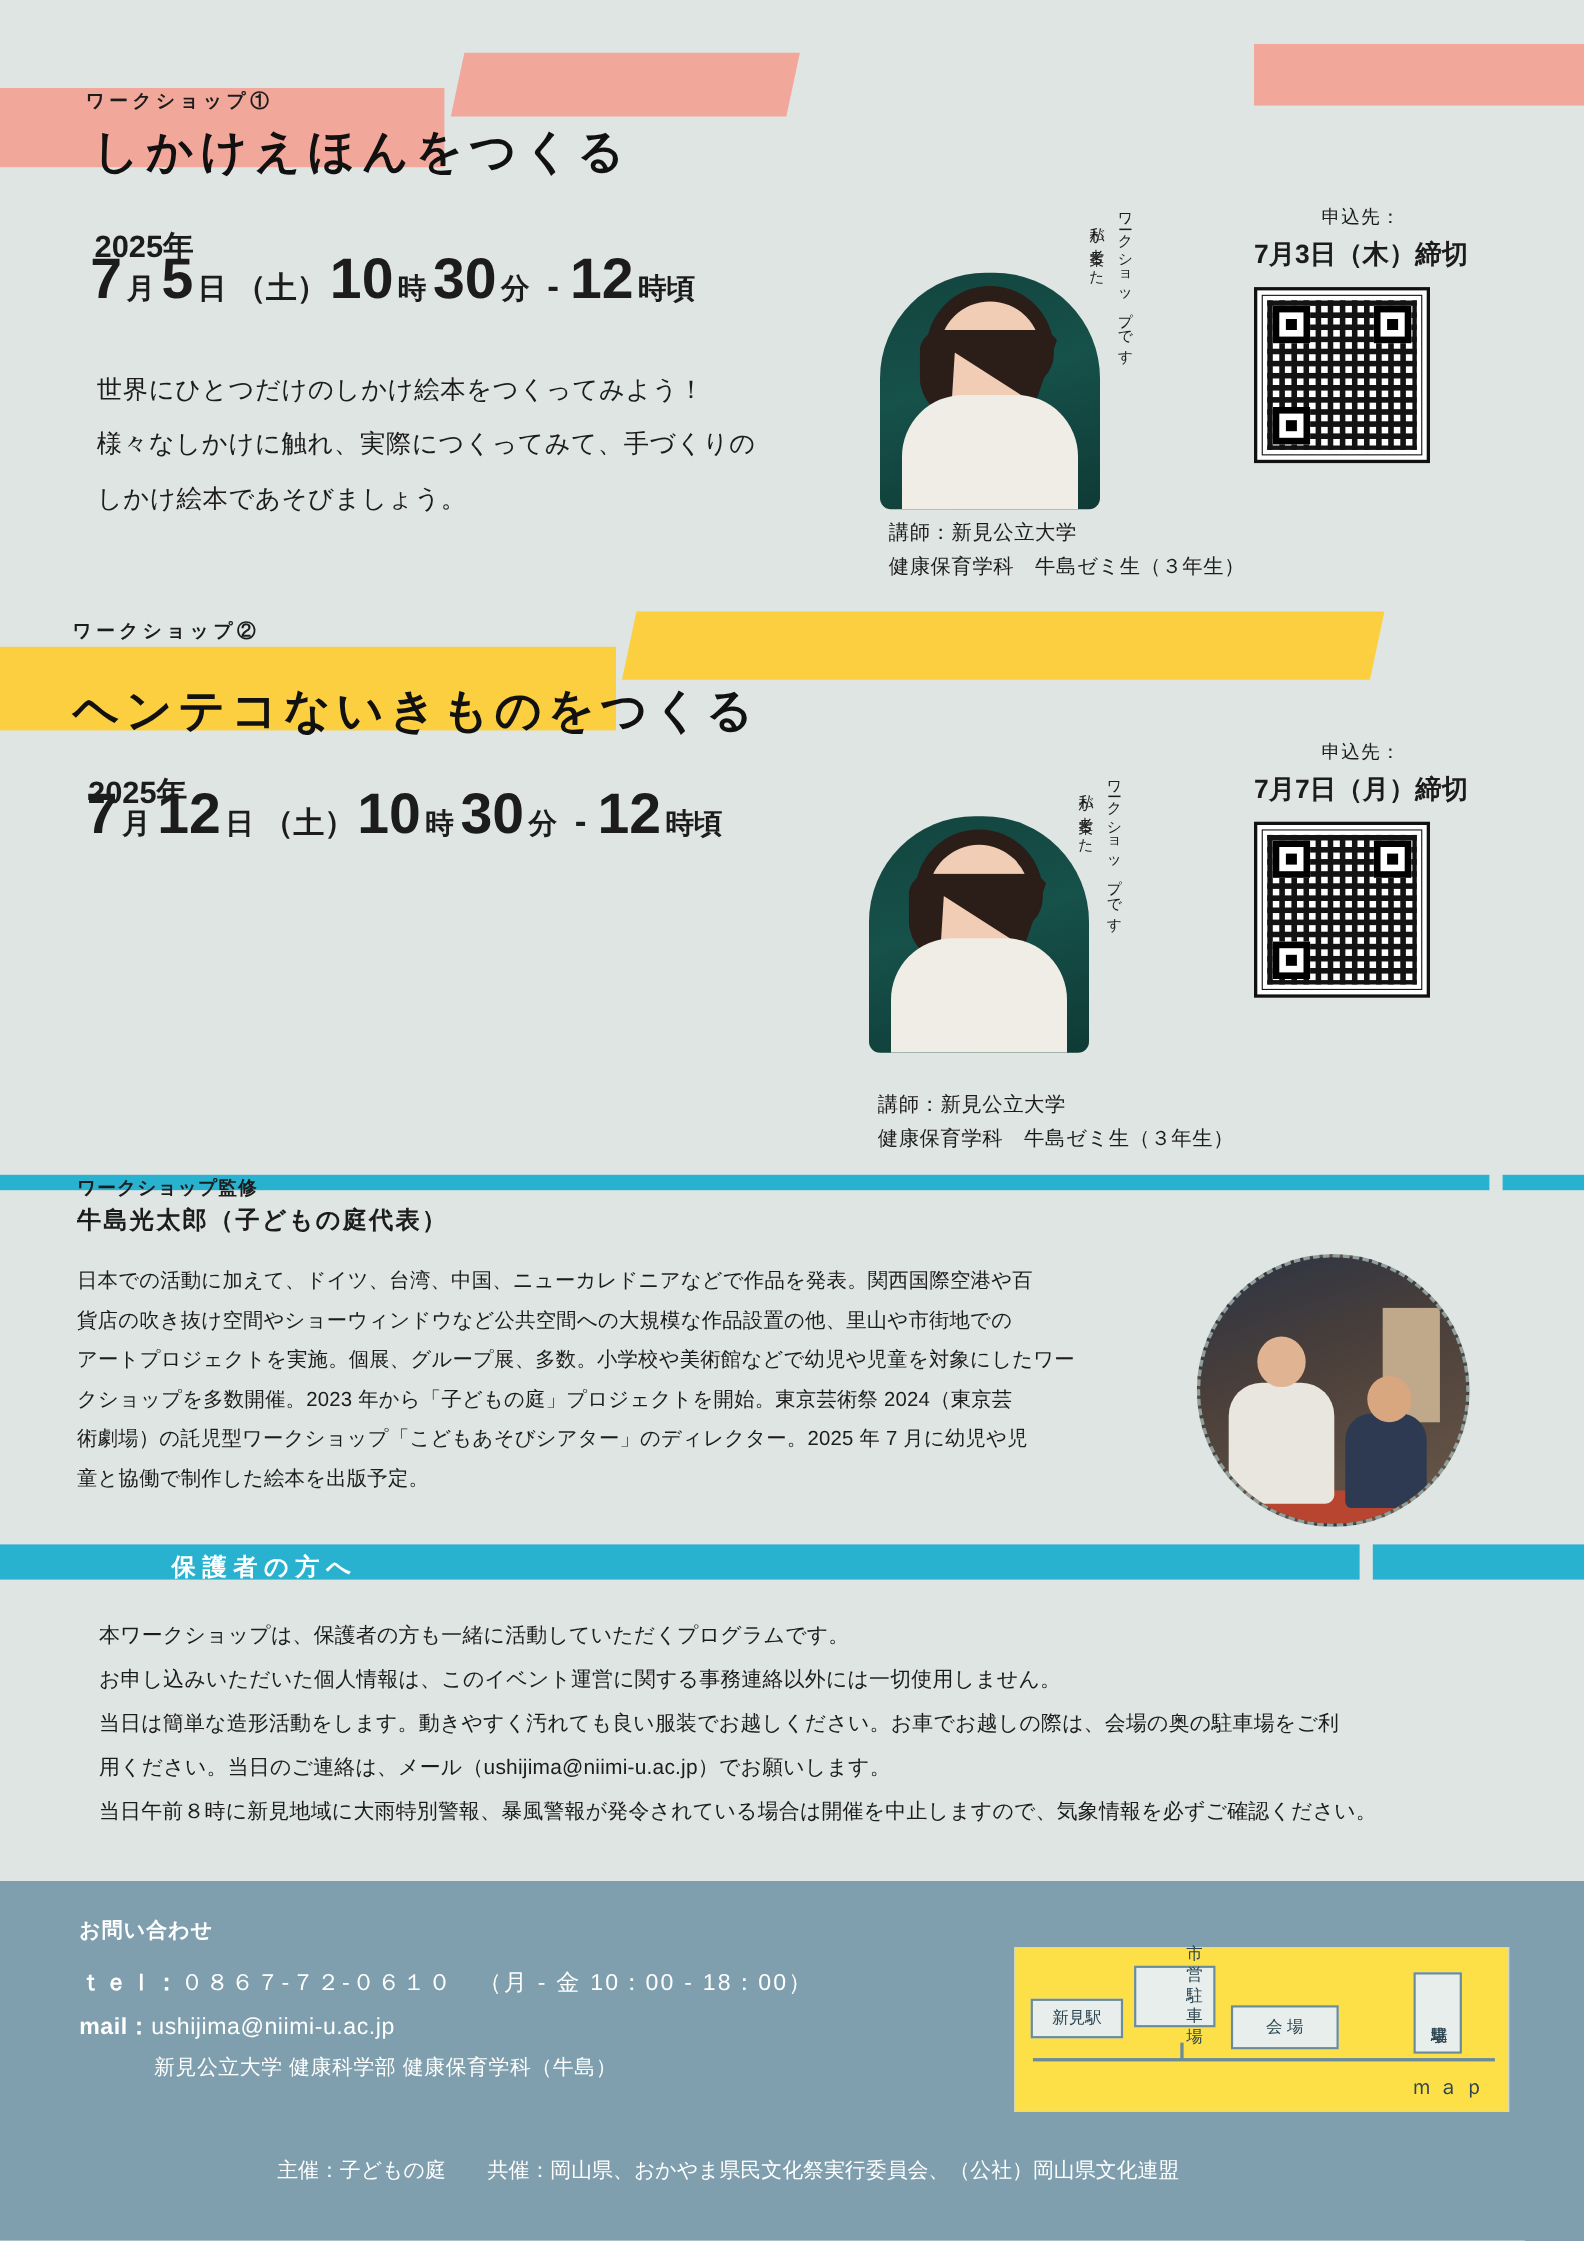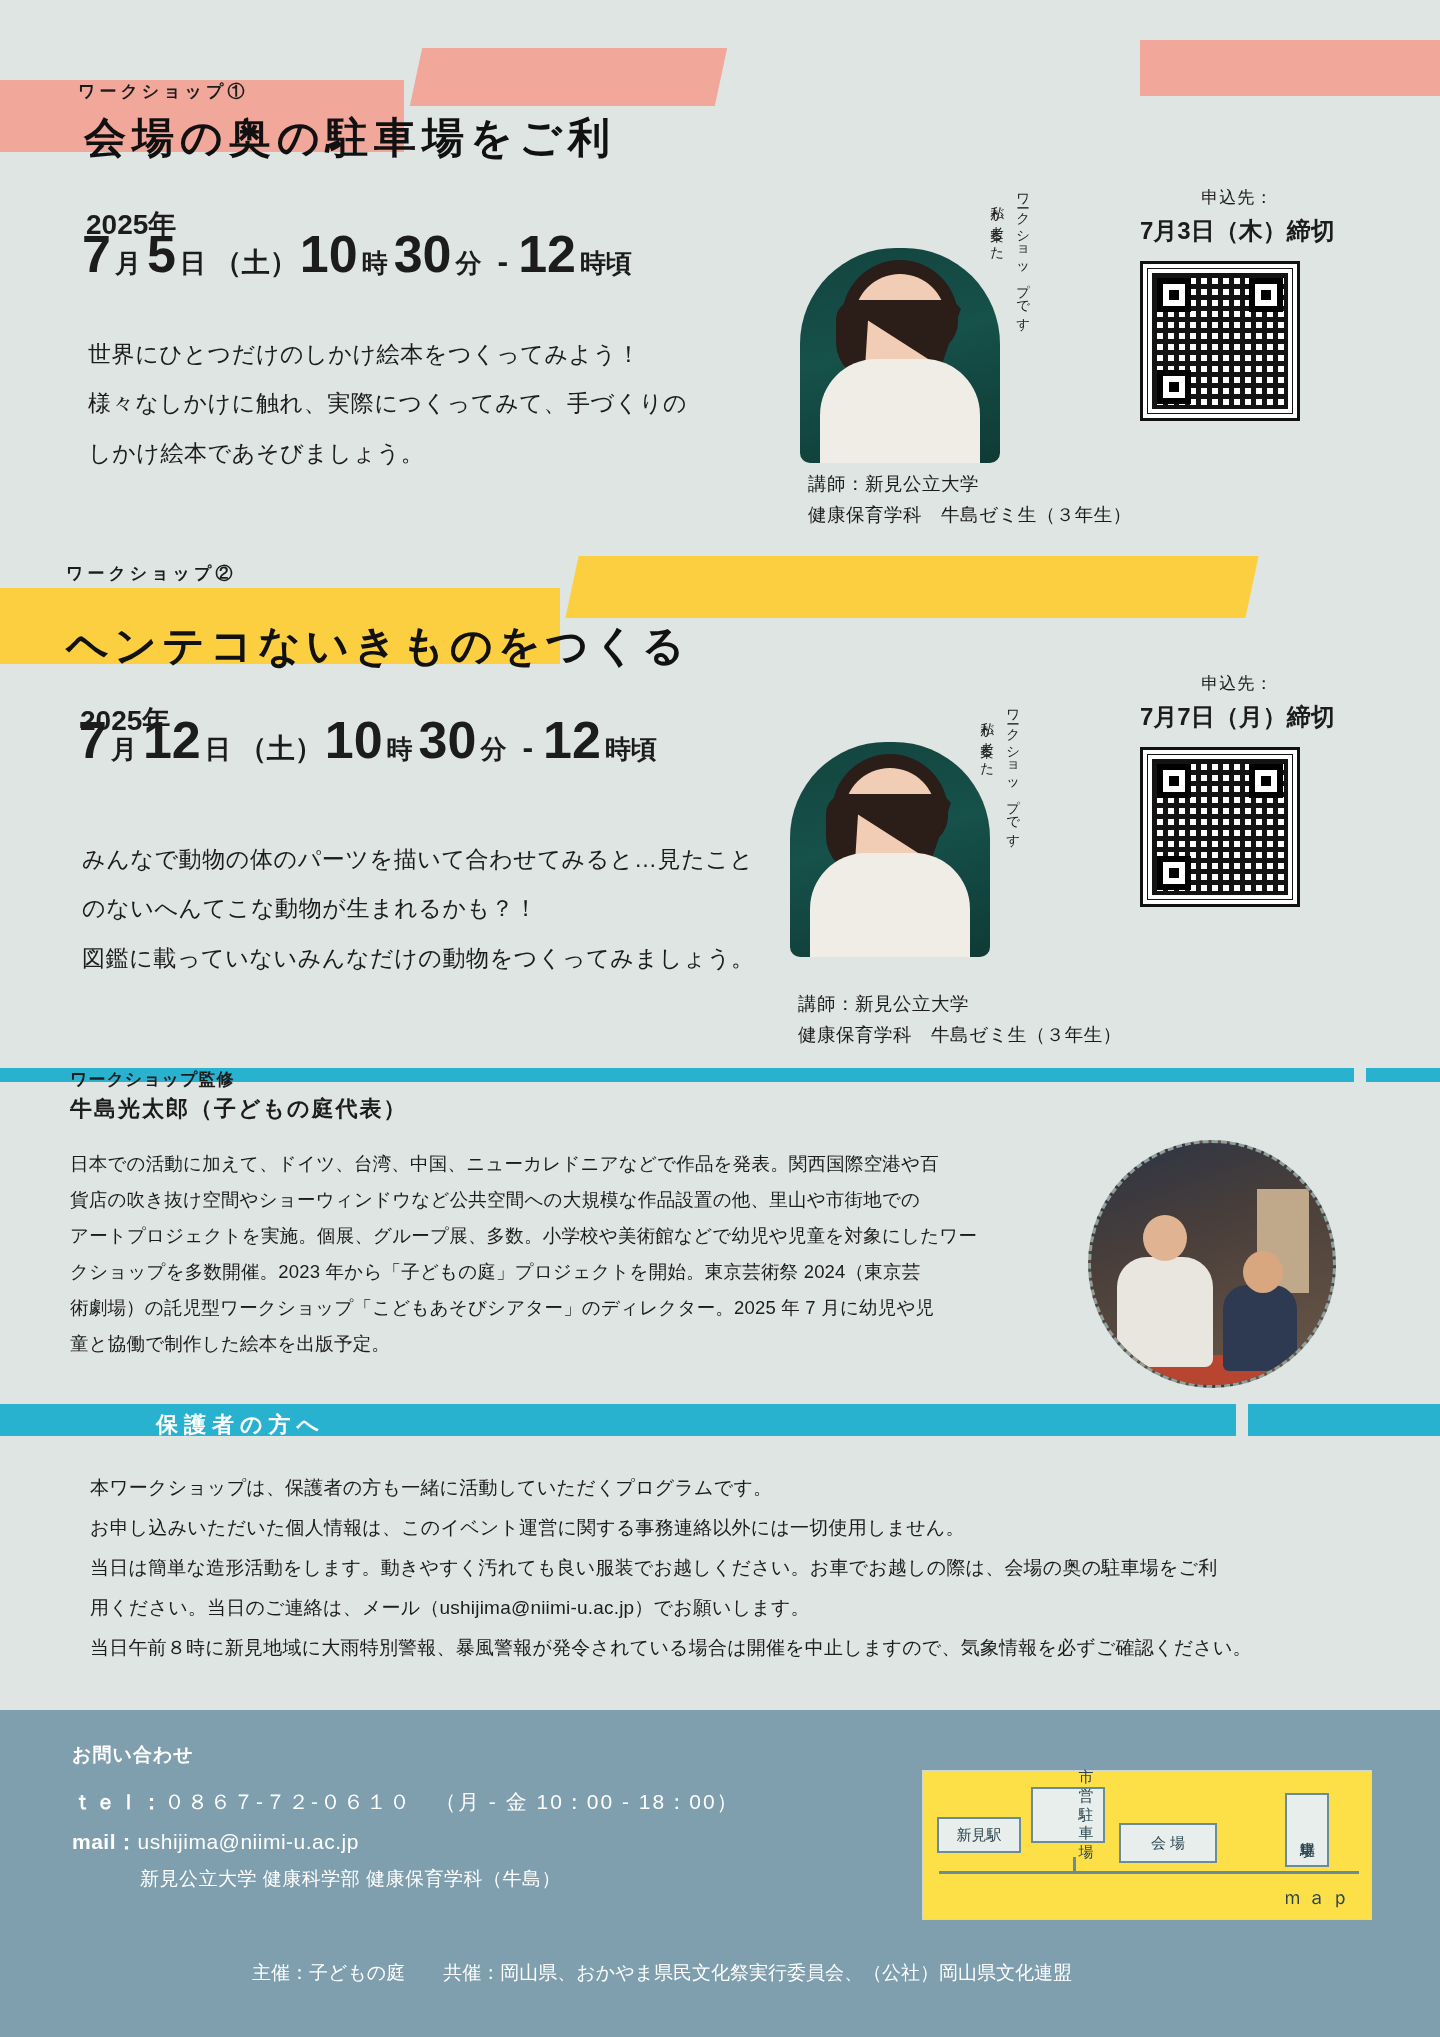--- a/index.html
+++ b/index.html
@@ -204,21 +204,21 @@
 </style>
 </head>
 <body>
 
 <div class="page">
 
   <div class="ws1-bar-a"></div>
   <div class="ws1-bar-b"></div>
   <div class="ws1-bar-c"></div>
   <div class="ws-label ws1-label">ワークショップ①</div>
-  <div class="ws1-title">会場の奥の駐車場をご利</div>
+  <div class="ws1-title">しかけえほんをつくる</div>
 
   <div class="date-year d1-year">2025年</div>
   <div class="date-line d1-line">
     <span class="dnum">7</span>
     <span class="dunit">月</span>
     <span class="dnum">5</span>
     <span class="dunit">日</span>
     <span class="dpar">（土）</span>
     <span class="dnum">10</span>
     <span class="dunit">時</span>
@@ -282,25 +282,20 @@
     <span class="dpar">（土）</span>
     <span class="dnum">10</span>
     <span class="dunit">時</span>
     <span class="dnum">30</span>
     <span class="dunit">分</span>
     <span class="ddash">-</span>
     <span class="dnum">12</span>
     <span class="dunit">時頃</span>
   </div>
 
-  <div class="body-text b2">
-    <div>みんなで動物の体のパーツを描いて合わせてみると…見たこと</div>
-    <div>のないへんてこな動物が生まれるかも？！</div>
-    <div>図鑑に載っていないみんなだけの動物をつくってみましょう。</div>
-  </div>
 
   <div class="photo-wrap p2">
     <div class="photo-bg">
       <div class="hair"></div>
       <div class="face"></div>
       <div class="hair2"></div>
       <div class="body-sh"></div>
     </div>
   </div>
   <div class="vert-note p2-note1">ワークショップです</div>

